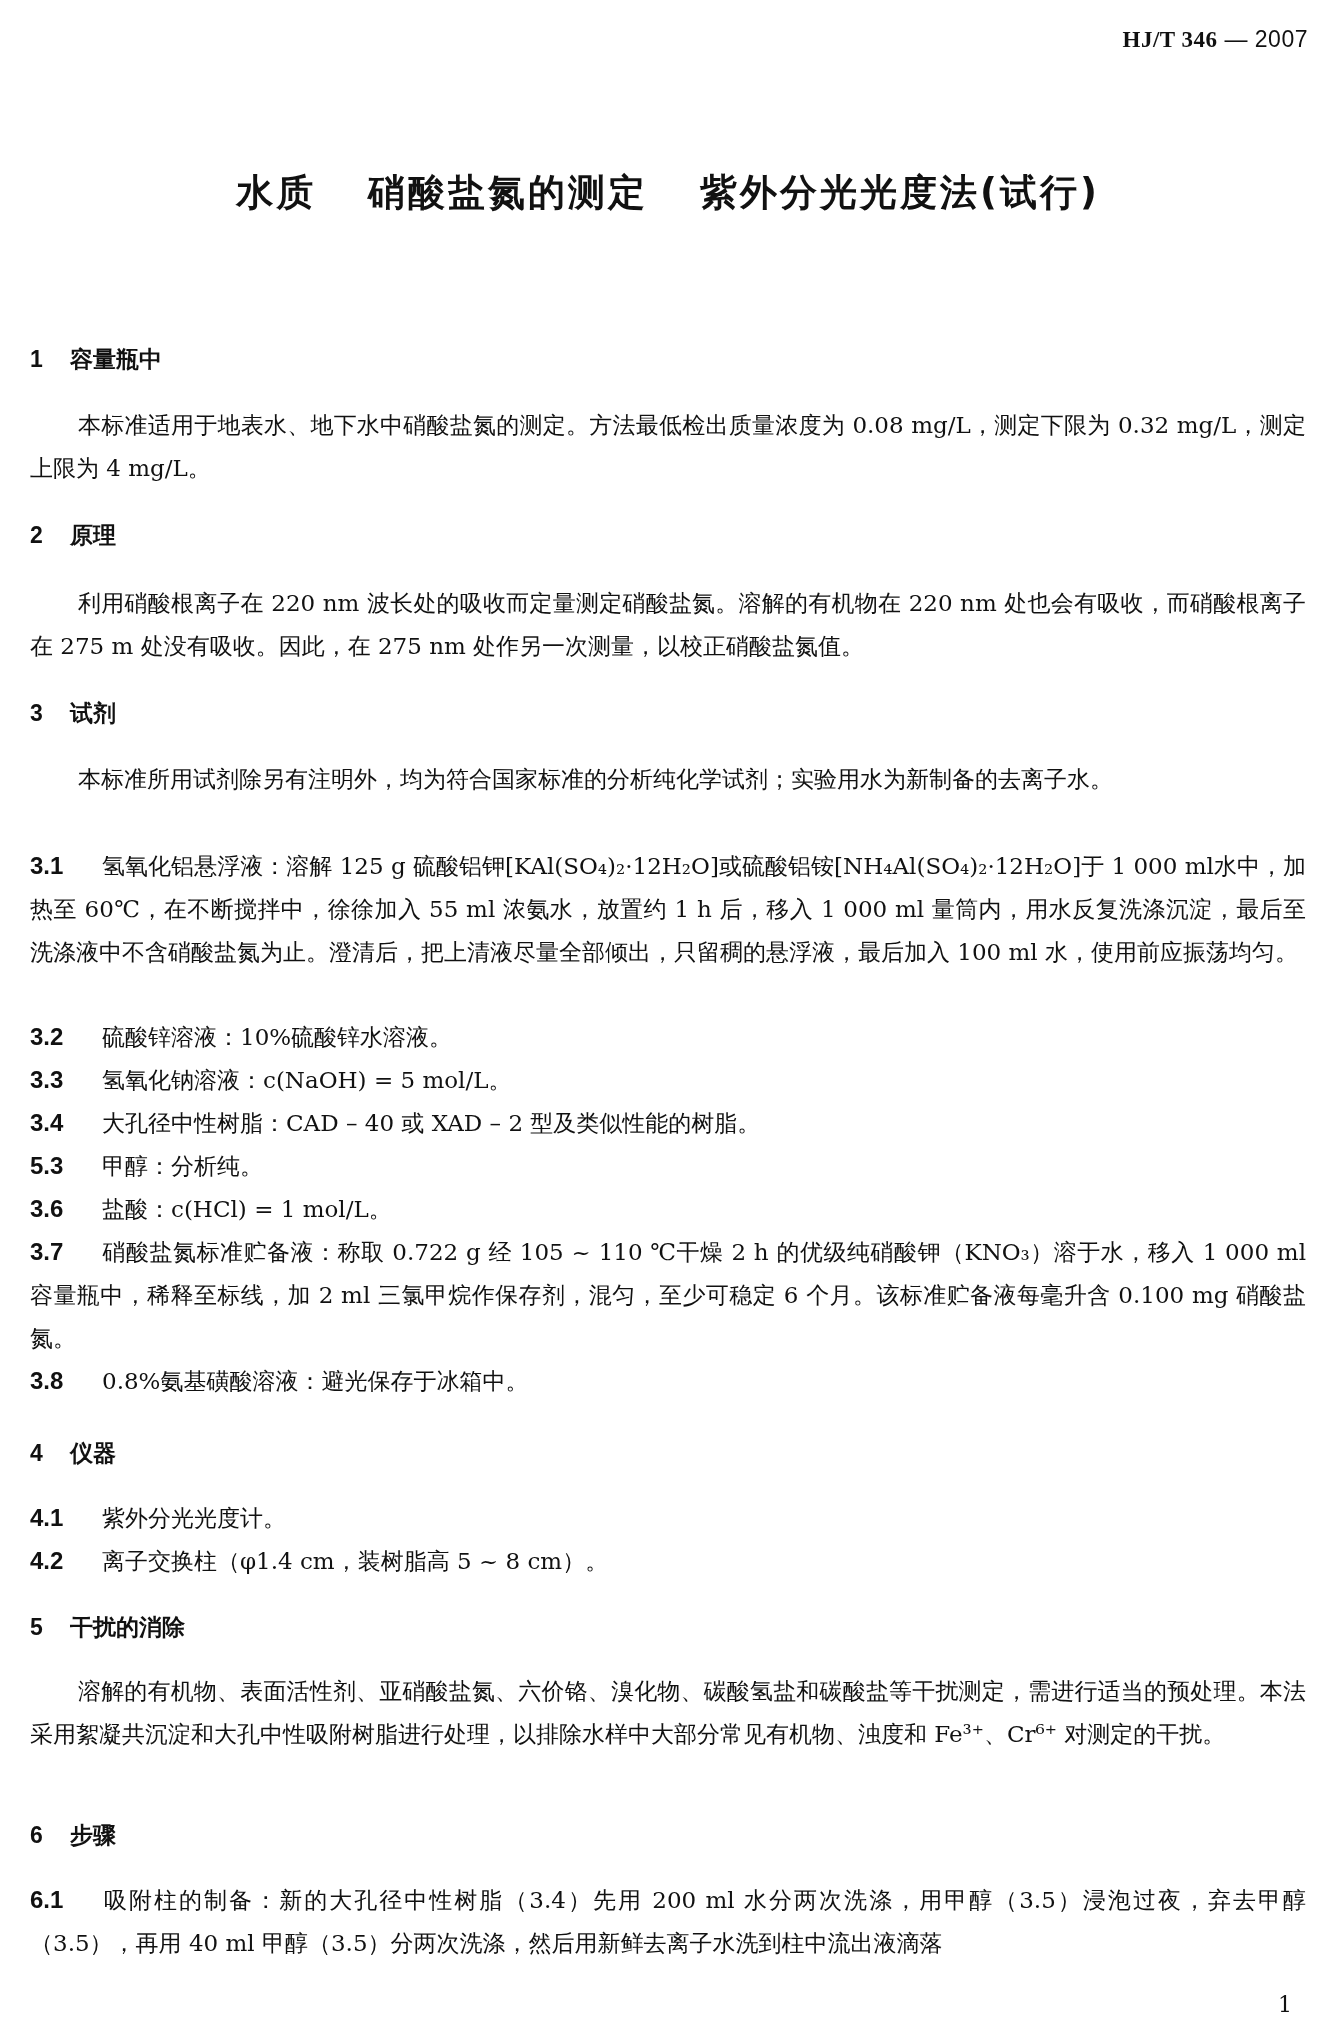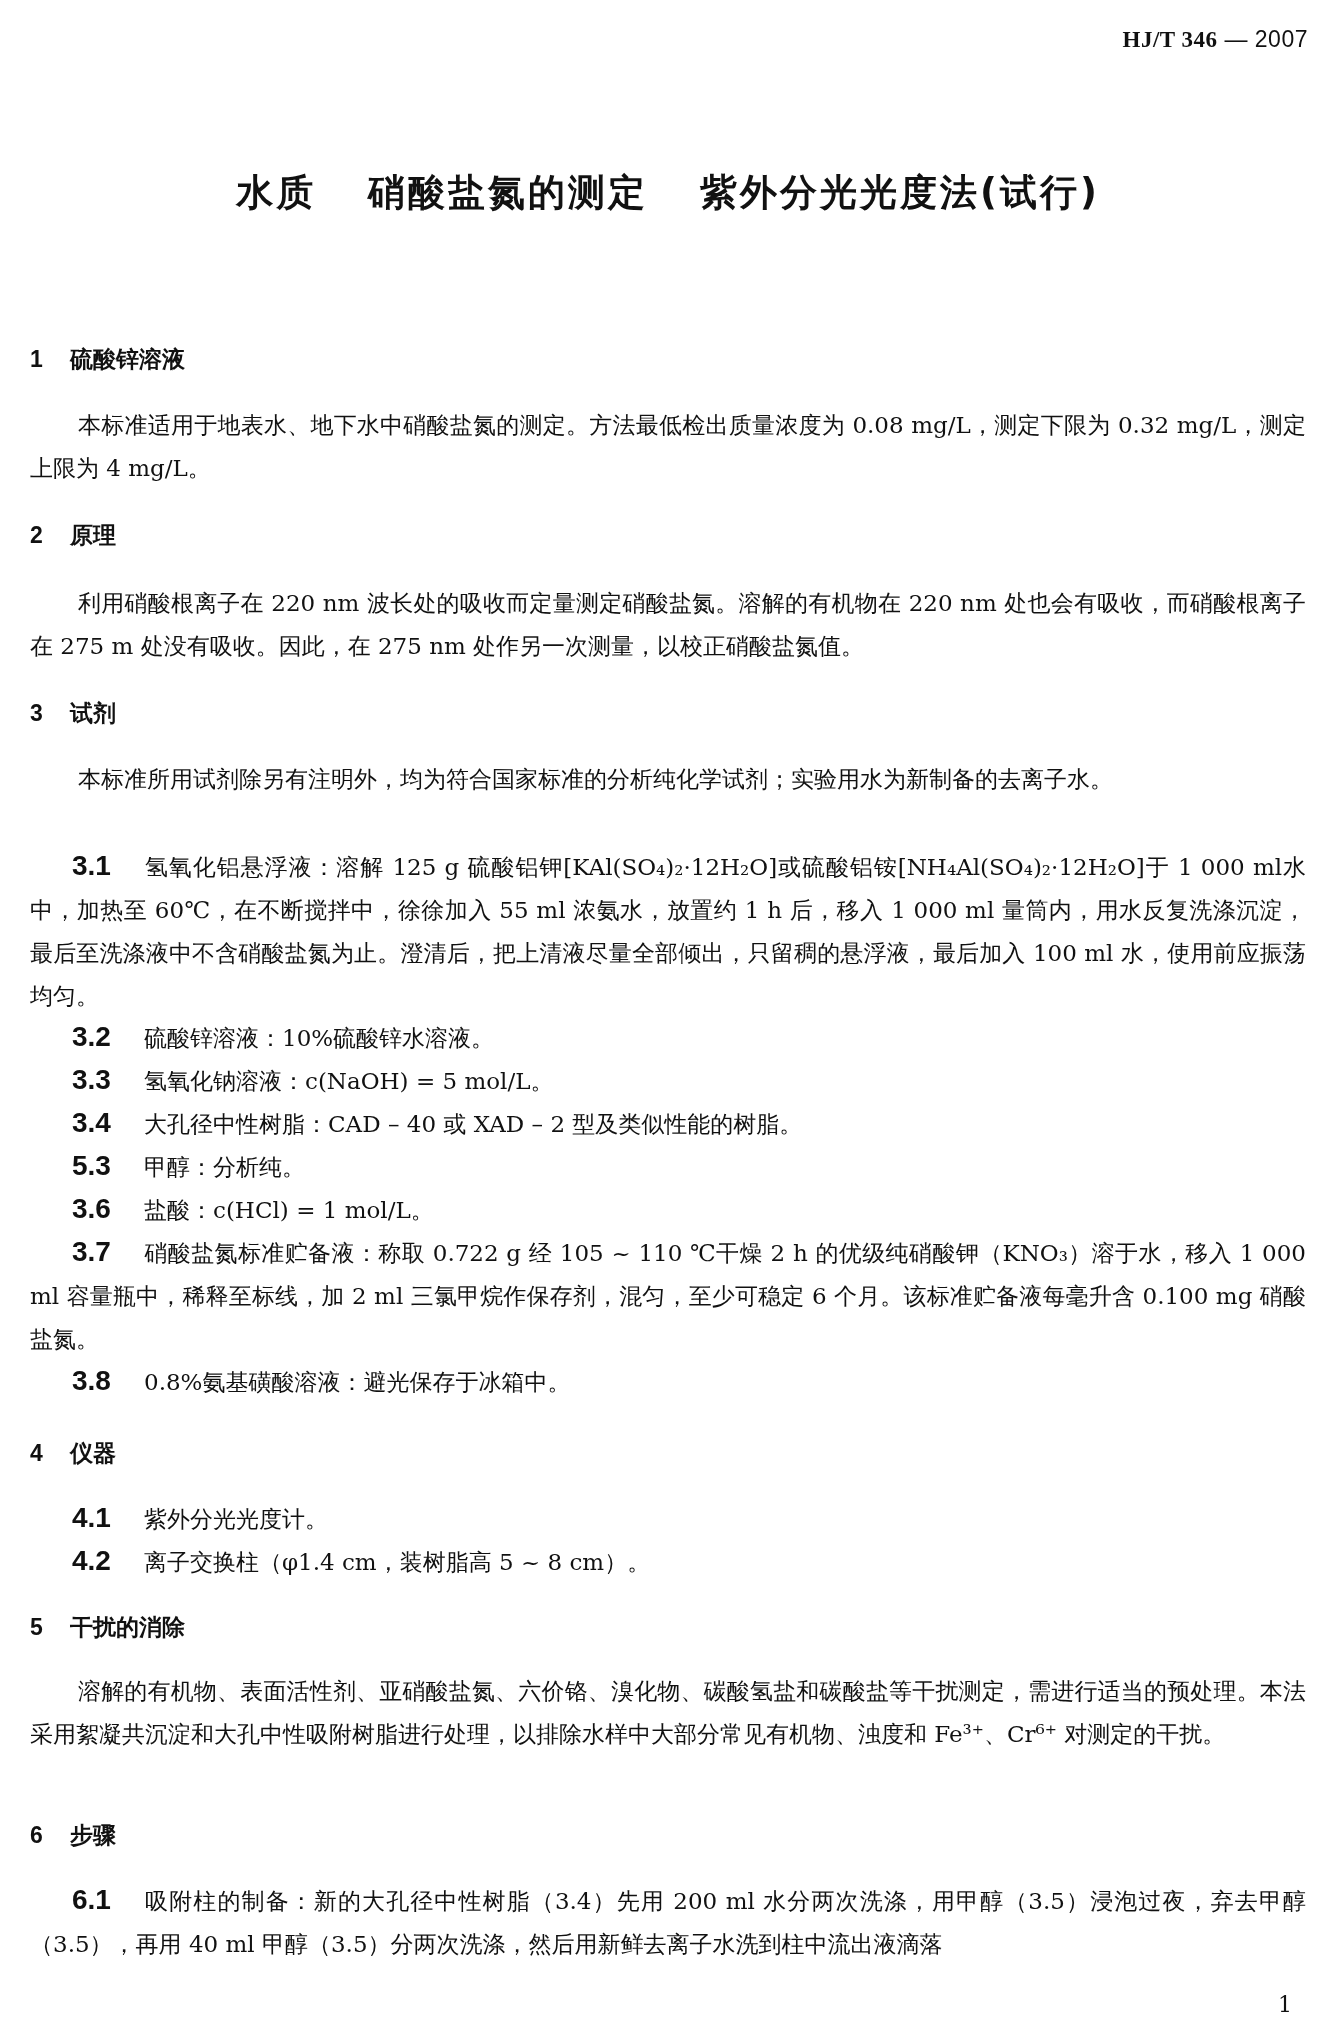--- a/index.html
+++ b/index.html
@@ -26,21 +26,21 @@
     font-family: "DejaVu Sans", sans-serif; font-weight: bold; font-size: 23px;
   }
   .h1 .num { display: inline-block; width: 40px; font-family: "Liberation Sans", sans-serif; }
   .para {
     position: absolute; left: 0; width: 1276px;
     font-size: 23px; line-height: 43px; text-align: justify; text-align-last: left;
   }
   .para.indent { text-indent: 48px; }
   .item .num {
     display: inline-block; width: 72px;
-    font-family: "Liberation Sans", sans-serif; font-weight: bold; font-size: 28px; margin-left: 42px;
+    font-family: "Liberation Sans", sans-serif; font-weight: bold; font-size: 24px;
   }
   .page-number { position: absolute; right: 44px; top: 1992px; font-size: 22px; }
 </style>
 </head>
 <body>
 
 <div class="header-code">
   <span class="std">HJ/T 346</span>
   <span>—</span>
   <span>2007</span>
@@ -48,21 +48,21 @@
 
 <div class="title">
   <span>水质</span>
   <span>硝酸盐氮的测定</span>
   <span>紫外分光光度法(试行)</span>
 </div>
 
 <div class="content">
 
   <div class="h1" style="top:344px">
-    <span class="num">1</span><span>硫酸锌溶液</span>
+    <span class="num">1</span><span>容量瓶中</span>
   </div>
   <div class="para indent" style="top:404px">本标准适用于地表水、地下水中硝酸盐氮的测定。方法最低检出质量浓度为 0.08 mg/L，测定下限为 0.32 mg/L，测定上限为 4 mg/L。</div>
 
   <div class="h1" style="top:520px">
     <span class="num">2</span><span>原理</span>
   </div>
   <div class="para indent" style="top:582px">利用硝酸根离子在 220 nm 波长处的吸收而定量测定硝酸盐氮。溶解的有机物在 220 nm 处也会有吸收，而硝酸根离子在 275 m 处没有吸收。因此，在 275 nm 处作另一次测量，以校正硝酸盐氮值。</div>
 
   <div class="h1" style="top:698px">
     <span class="num">3</span><span>试剂</span>

